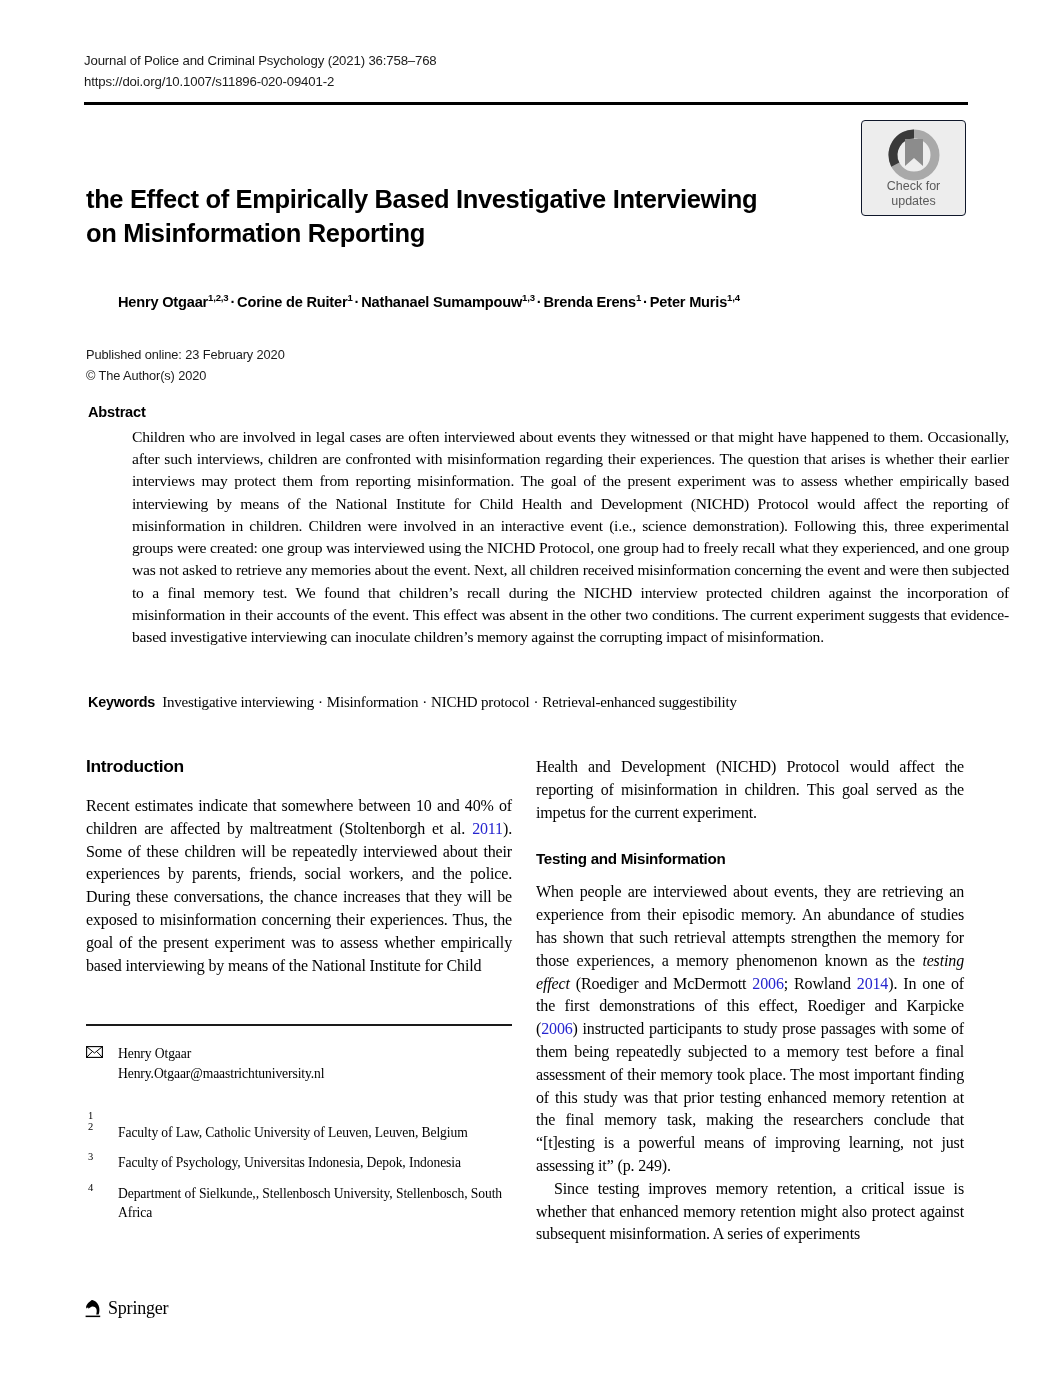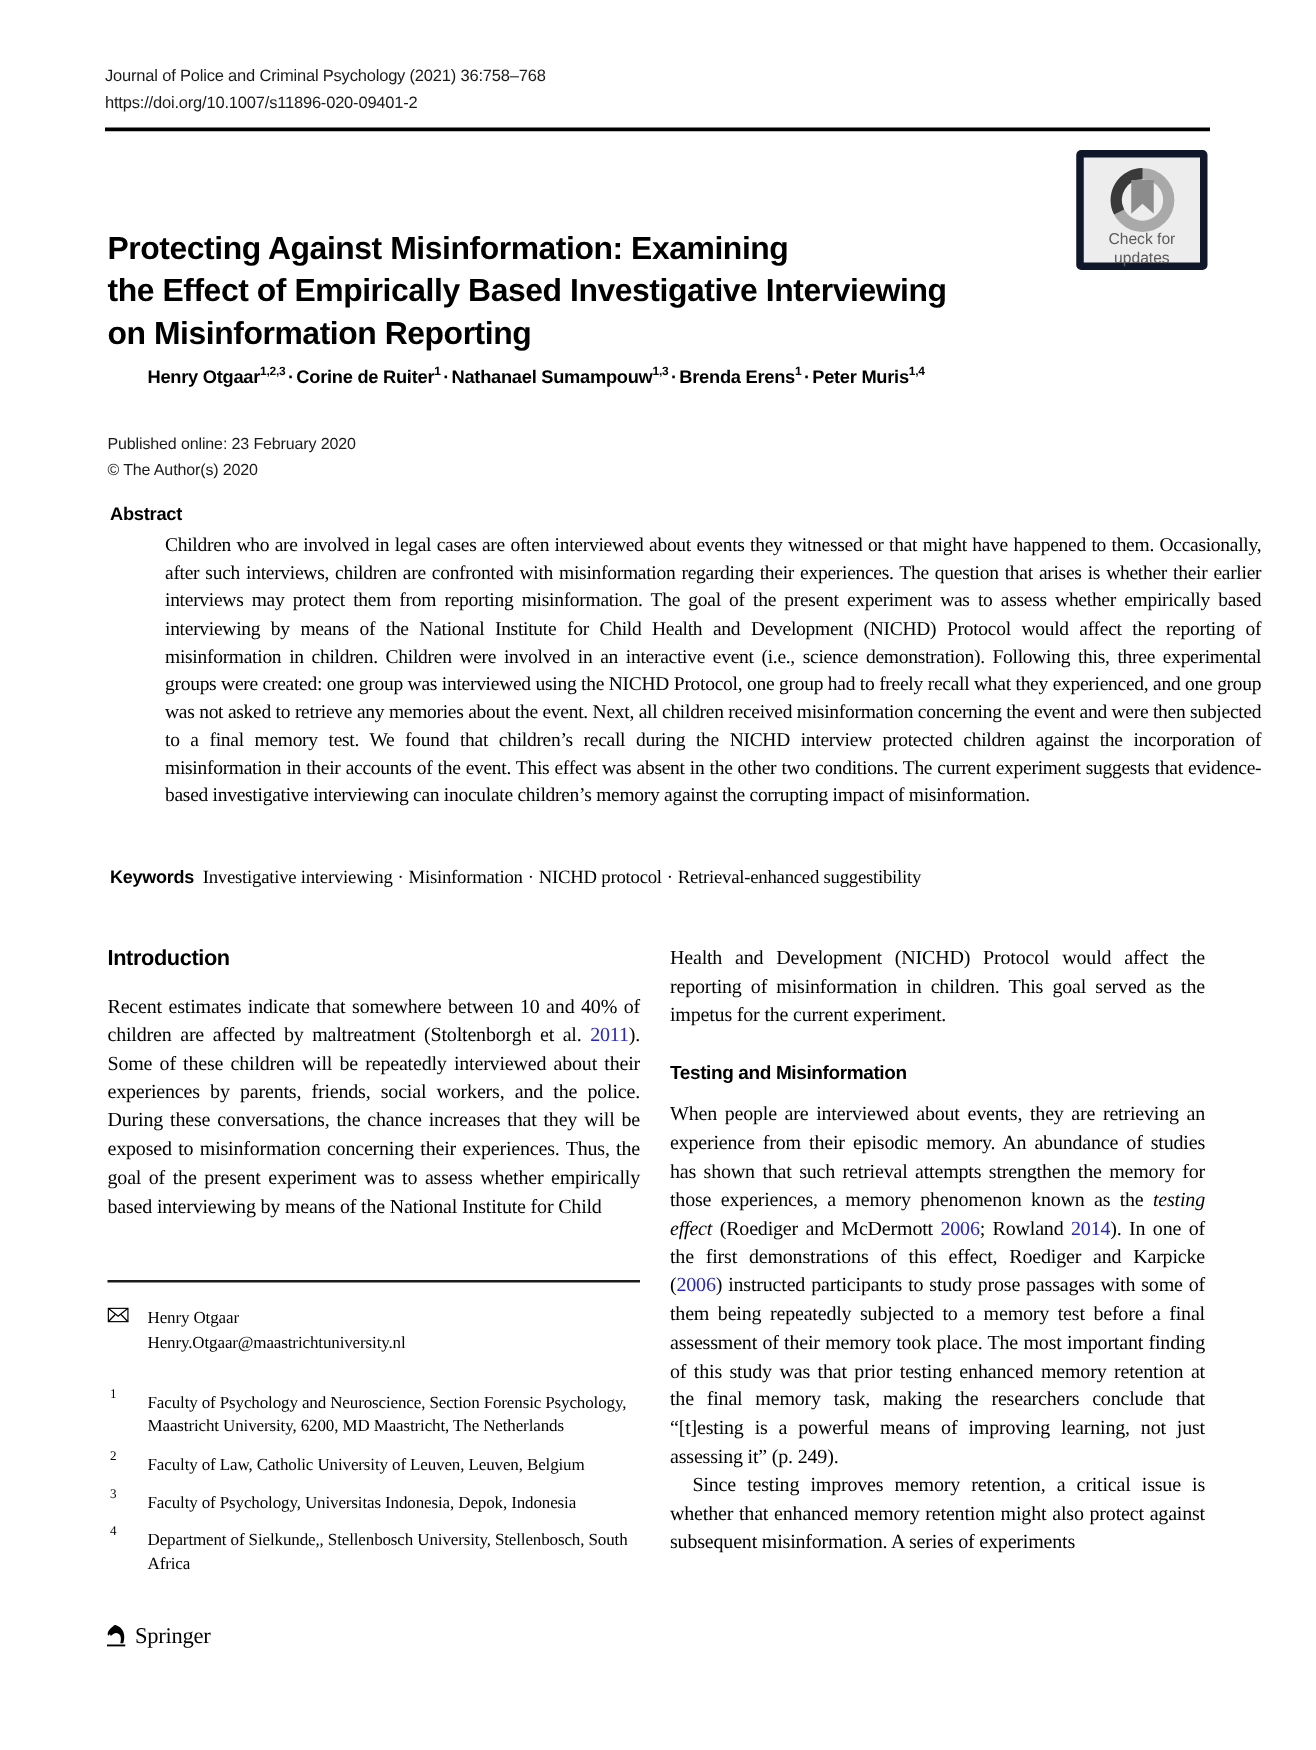--- a/index.html
+++ b/index.html
@@ -42,21 +42,21 @@
   }
 
   
   .crossmark {
     position: absolute;
     left: 861px;
     top: 120px;
     width: 105px;
     height: 96px;
     background: #ededed;
-    border: 6px solid #0f172a;
+    border: 1px solid #0f172a;
     border-radius: 4px;
     box-sizing: border-box;
   }
   .crossmark .cm-ring {
     position: absolute;
     left: 50%;
     top: 7px;
     transform: translateX(-50%);
     width: 54px;
     height: 54px;
@@ -284,21 +284,20 @@
       <path d="M27 6 A21 21 0 0 0 8.3 36.6" fill="none" stroke="#3a3a3a" stroke-width="9"></path>
       <path d="M18 11 L36 11 L36 38 L27 30 L18 38 Z" fill="#8c8c8c"></path>
     </svg>
     <div class="cm-text">
       <div>Check for</div>
       <div>updates</div>
     </div>
   </div>
 
   <h1 class="title">
-    <div>Protecting Against Misinformation: Examining</div>
     <div>the Effect of Empirically Based Investigative Interviewing</div>
     <div>on Misinformation Reporting</div>
   </h1>
 
   <div class="authors">
     <span><span>Henry Otgaar</span><sup>1,2,3</sup></span><span class="sep">·</span><span><span>Corine de Ruiter</span><sup>1</sup></span><span class="sep">·</span><span><span>Nathanael Sumampouw</span><sup>1,3</sup></span><span class="sep">·</span><span><span>Brenda Erens</span><sup>1</sup></span><span class="sep">·</span><span><span>Peter Muris</span><sup>1,4</sup></span>
   </div>
 
   <div class="pubinfo">
     <div>Published online: 23 February 2020</div>
@@ -334,21 +333,20 @@
     </svg>
     <div class="ctext">
       <div>Henry Otgaar</div>
       <div>Henry.Otgaar@maastrichtuniversity.nl</div>
     </div>
   </div>
 
   <div class="affils">
     <div class="affil-row">
       <span class="num">1</span>
-      <span>Faculty of Psychology and Neuroscience, Section Forensic Psychology, Maastricht University, 6200, MD Maastricht, The Netherlands</span>
     </div>
     <div class="affil-row">
       <span class="num">2</span>
       <span>Faculty of Law, Catholic University of Leuven, Leuven, Belgium</span>
     </div>
     <div class="affil-row">
       <span class="num">3</span>
       <span>Faculty of Psychology, Universitas Indonesia, Depok, Indonesia</span>
     </div>
     <div class="affil-row">

